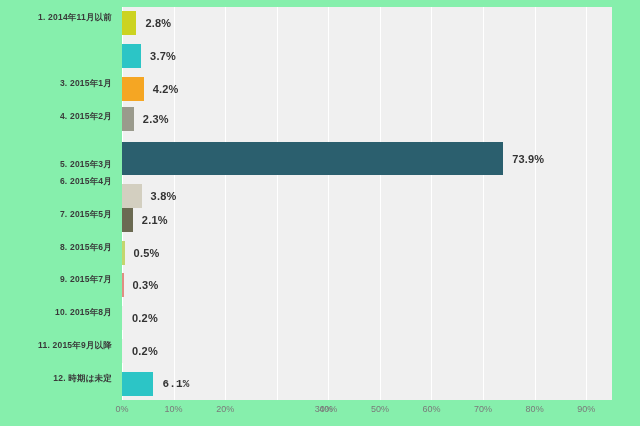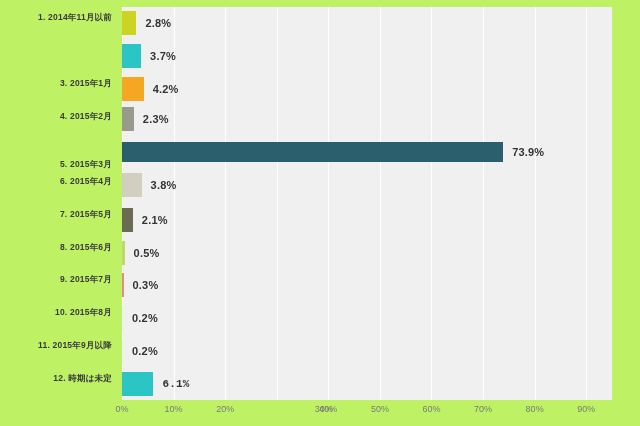--- a/index.html
+++ b/index.html
@@ -14,21 +14,21 @@
     overflow: hidden;
     position: relative;
   }
 
   #chart-root {
     position: absolute;
     left: 0;
     top: 0;
     width: 640px;
     height: 426px;
-    background: #bef264;
+    background: #86efac;
   }
 
   
   #category-axis {
     position: absolute;
     left: 0;
     top: 7px;
     width: 118px;
     height: 393px;
   }
@@ -141,25 +141,25 @@
           <div class="bar-value" style="left: 28.0842px;">3.7%</div>
         </div>
         <div class="bar-row" style="top: 69.875px; height: 24px;">
           <div class="bar" style="width: 21.6632px; background: rgb(245, 166, 35);"></div>
           <div class="bar-value" style="left: 30.6632px;">4.2%</div>
         </div>
         <div class="bar-row" style="top: 100px; height: 24px; text-align: right;">
           <div class="bar" style="width: 11.8632px; background: rgb(154, 154, 140);"></div>
           <div class="bar-value" style="left: 20.8632px;">2.3%</div>
         </div>
-        <div class="bar-row" style="top: 135.375px; height: 20px;">
+        <div class="bar-row" style="top: 135.375px; height: 33px;">
           <div class="bar" style="width: 381.168px; background: rgb(43, 95, 110);"></div>
           <div class="bar-value" style="left: 390.168px;">73.9%</div>
         </div>
-        <div class="bar-row" style="top: 166px; height: 24px;">
+        <div class="bar-row" style="top: 177px; height: 24px;">
           <div class="bar" style="width: 19.6px; background: rgb(211, 207, 192);"></div>
           <div class="bar-value" style="left: 28.6px;">3.8%</div>
         </div>
         <div class="bar-row" style="top: 200.875px; height: 24px;">
           <div class="bar" style="width: 10.8316px; background: rgb(107, 106, 82);"></div>
           <div class="bar-value" style="left: 19.8316px;">2.1%</div>
         </div>
         <div class="bar-row" style="top: 233.625px; height: 24px;">
           <div class="bar" style="width: 2.57895px; background: rgb(195, 214, 110);"></div>
           <div class="bar-value" style="left: 11.5789px;">0.5%</div>

